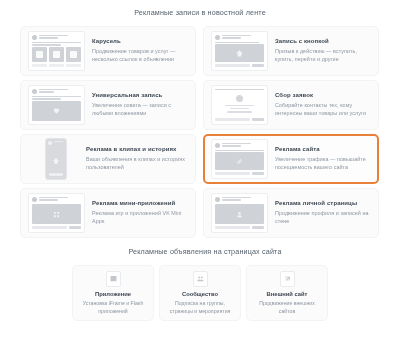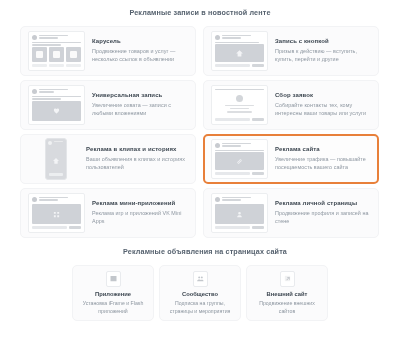--- a/index.html
+++ b/index.html
@@ -9,21 +9,21 @@
     font-family: "Liberation Sans", sans-serif;
     overflow: hidden;
   }
   .page { position: relative; width: 400px; height: 338px; background: #fff; }
 
   .section-title {
     text-align: center;
     font-size: 7.2px;
     color: #55616e;
     letter-spacing: .15px;
-    font-weight: 700;
+    font-weight: 400;
   }
   #section-feed-title { padding-top: 8px; }
   #section-site-title { padding-top: 9px; padding-left: 10px; }
 
   
   .feed-grid {
     margin: 9px 20px 0 20px;
     display: grid;
     grid-template-columns: 176px 176px;
     column-gap: 7px;

